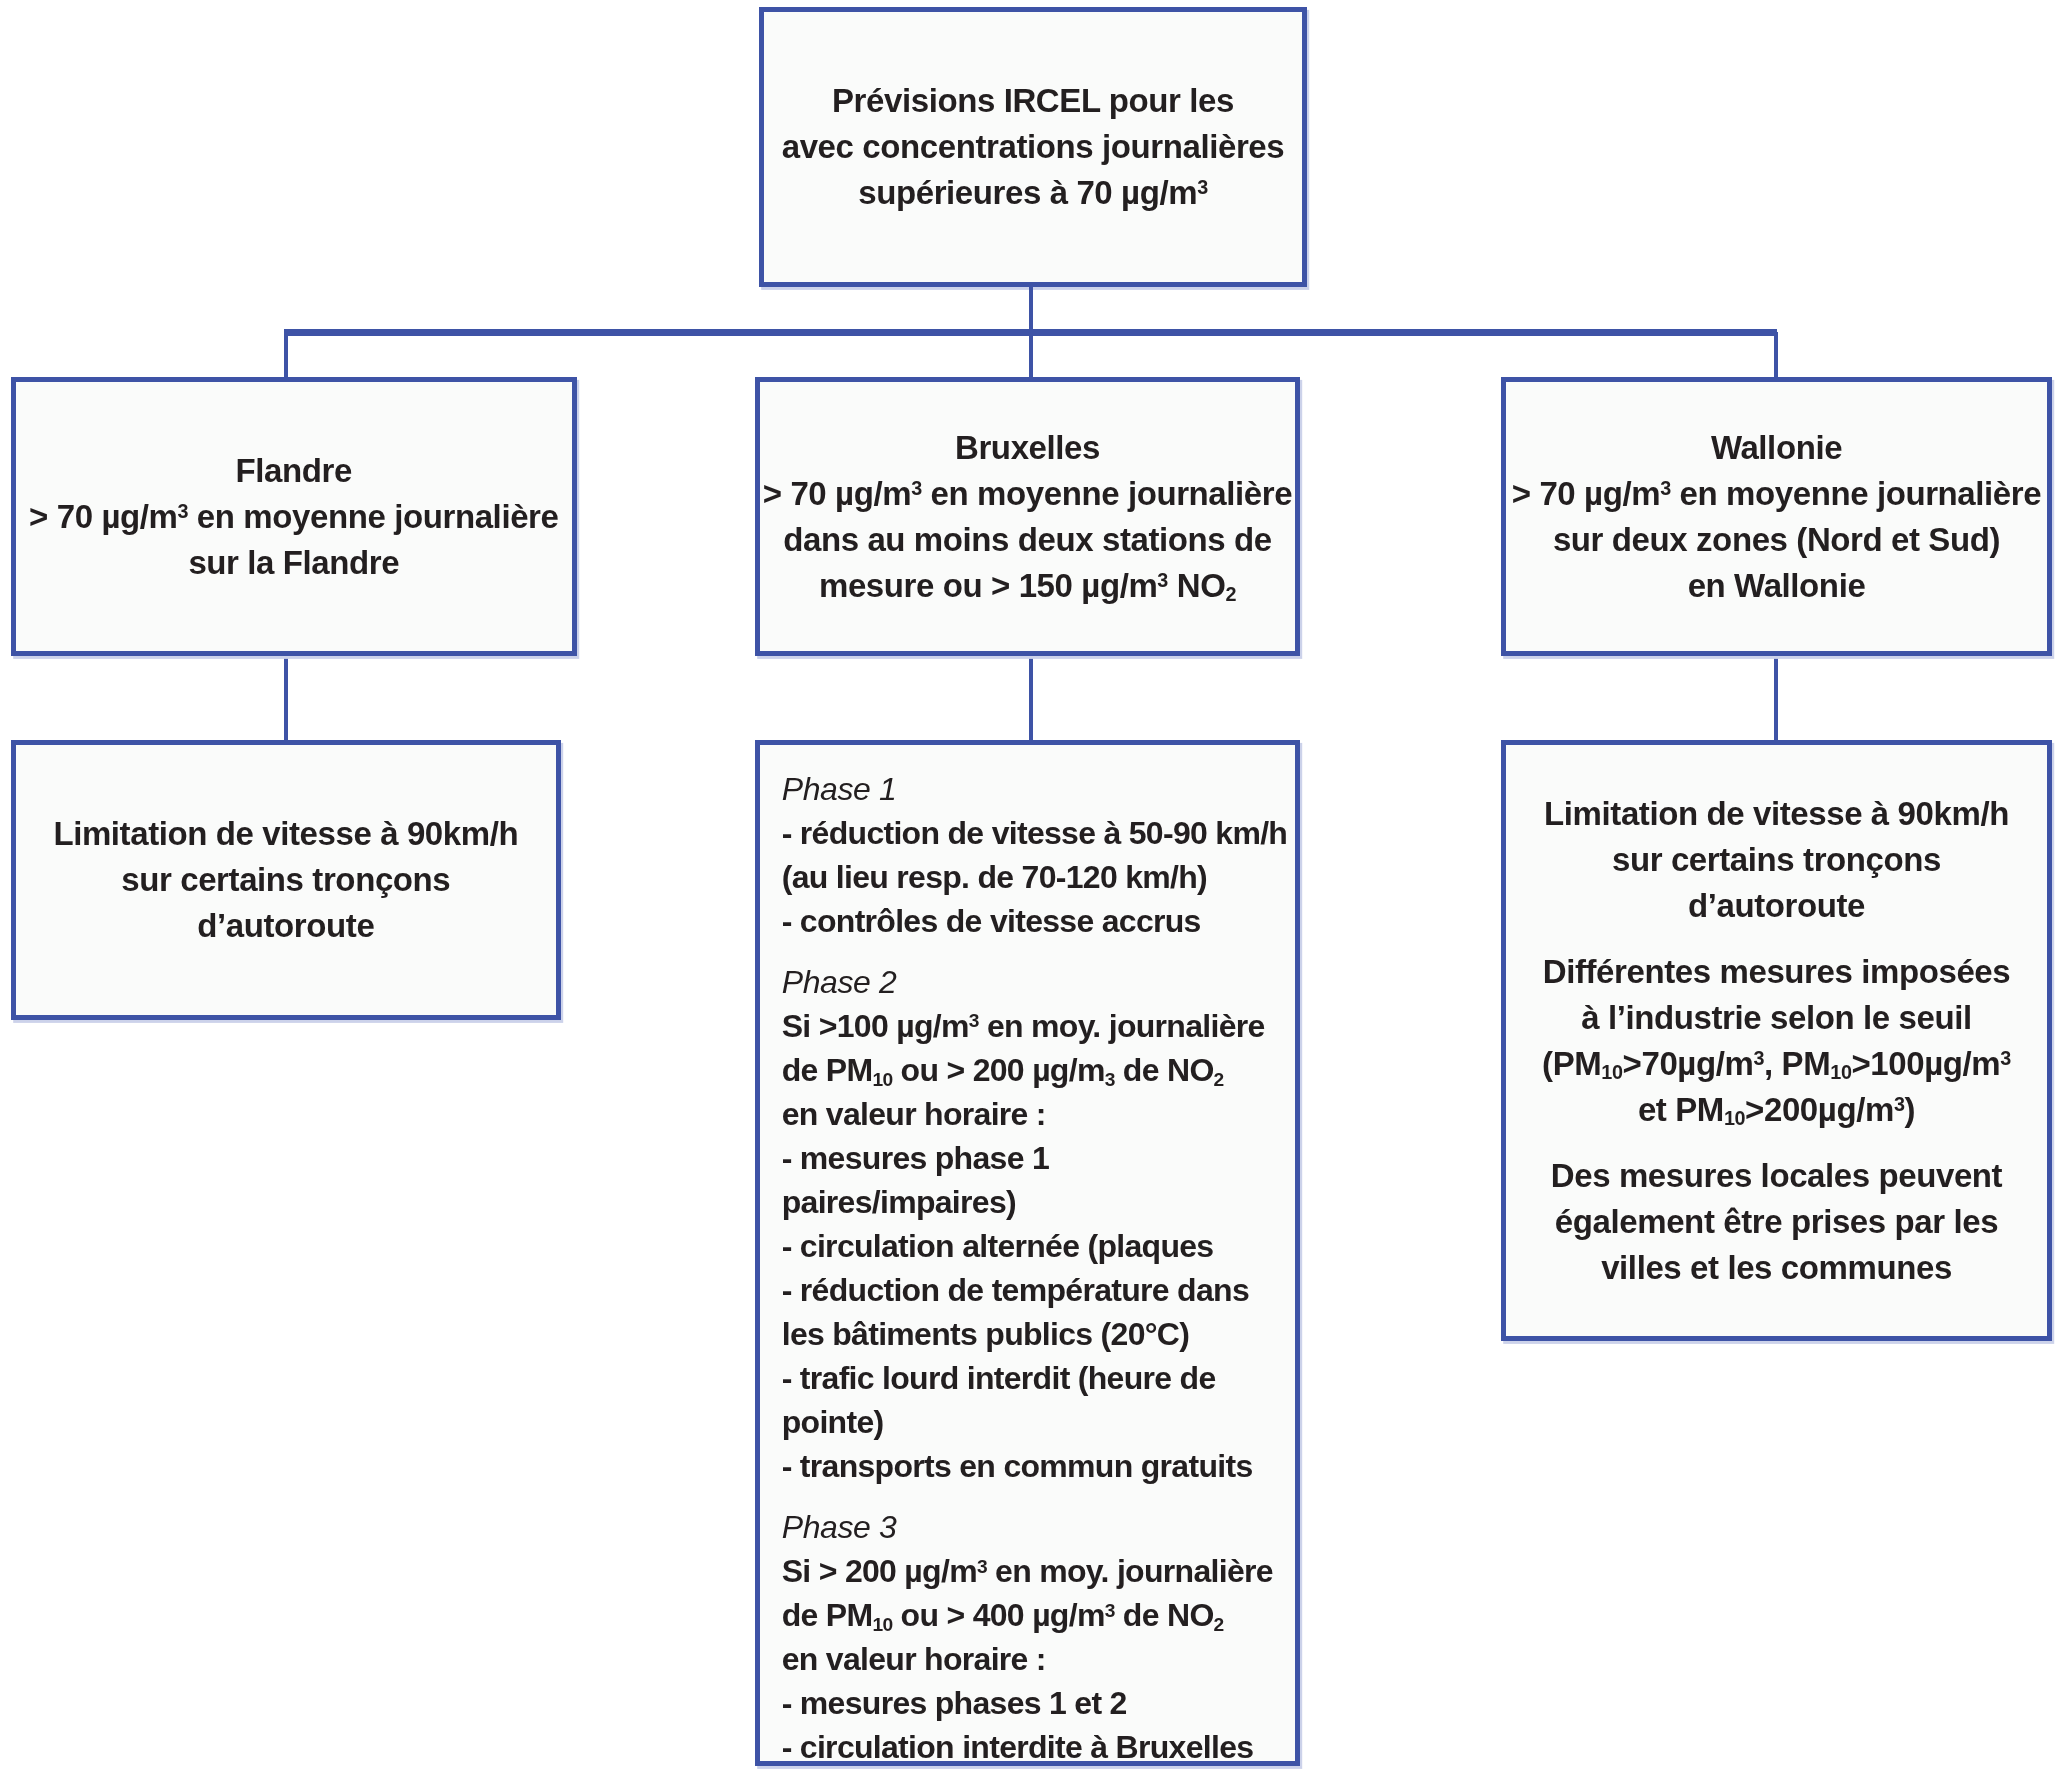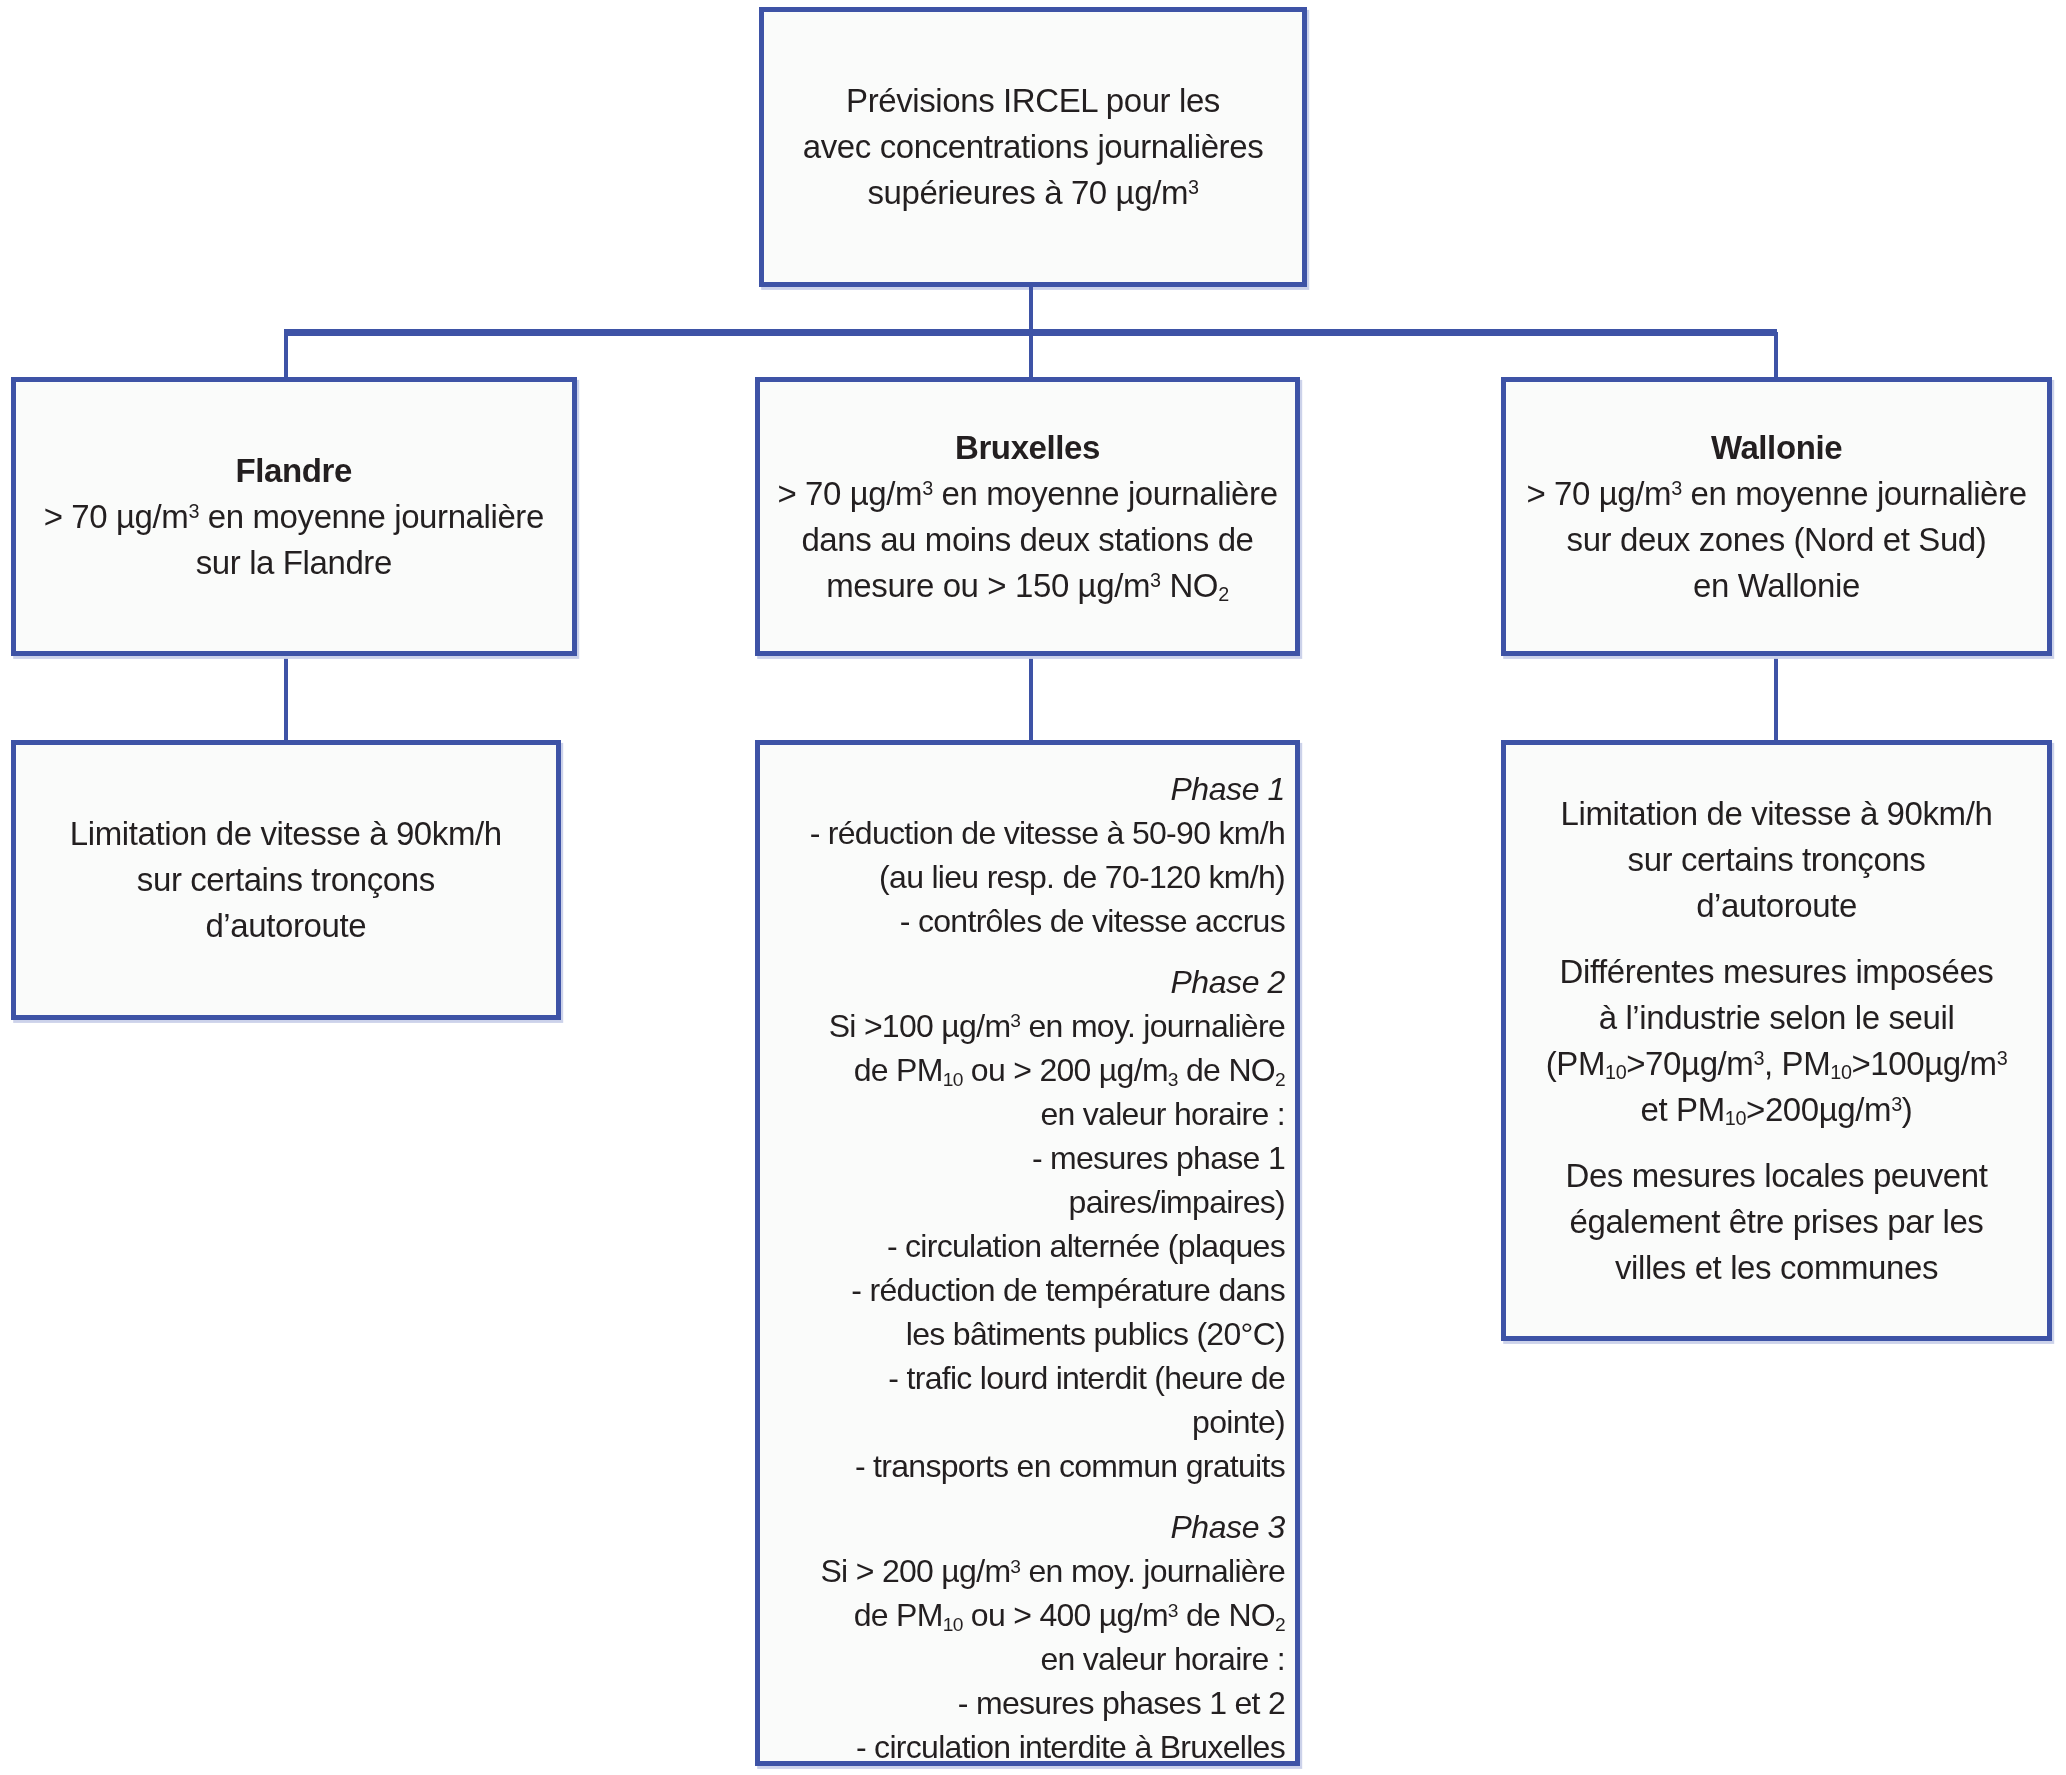--- a/index.html
+++ b/index.html
@@ -16,26 +16,26 @@
     box-sizing:border-box;
     background:var(--fill,#fafbfa);
     border:5px solid var(--border,#3e53a6);
     box-shadow:2.2px 2.9px 0 #ccd2ea;
     display:flex; flex-direction:column; justify-content:center;
     text-align:center;
     font-size:33px; line-height:46px; letter-spacing:-0.4px;
   }
   .node .title{ font-weight:bold; }
   .rt-line{ white-space:nowrap; }
-  .bold{ font-weight:normal; }
+  .bold{ font-weight:bold; }
 
   
   .phase-box{
     justify-content:flex-start;
-    text-align:right;
+    text-align:left;
     padding:21.7px 10px 0 21.7px;
     font-size:32px; line-height:44px;
   }
   .phase-box .bold{ letter-spacing:-0.7px; }
   .phase:not(:first-child){ margin-top:17.3px; }
   .phase-heading{ font-style:italic; }
 
   
   .para:not(:first-child){ margin-top:20px; }
 

